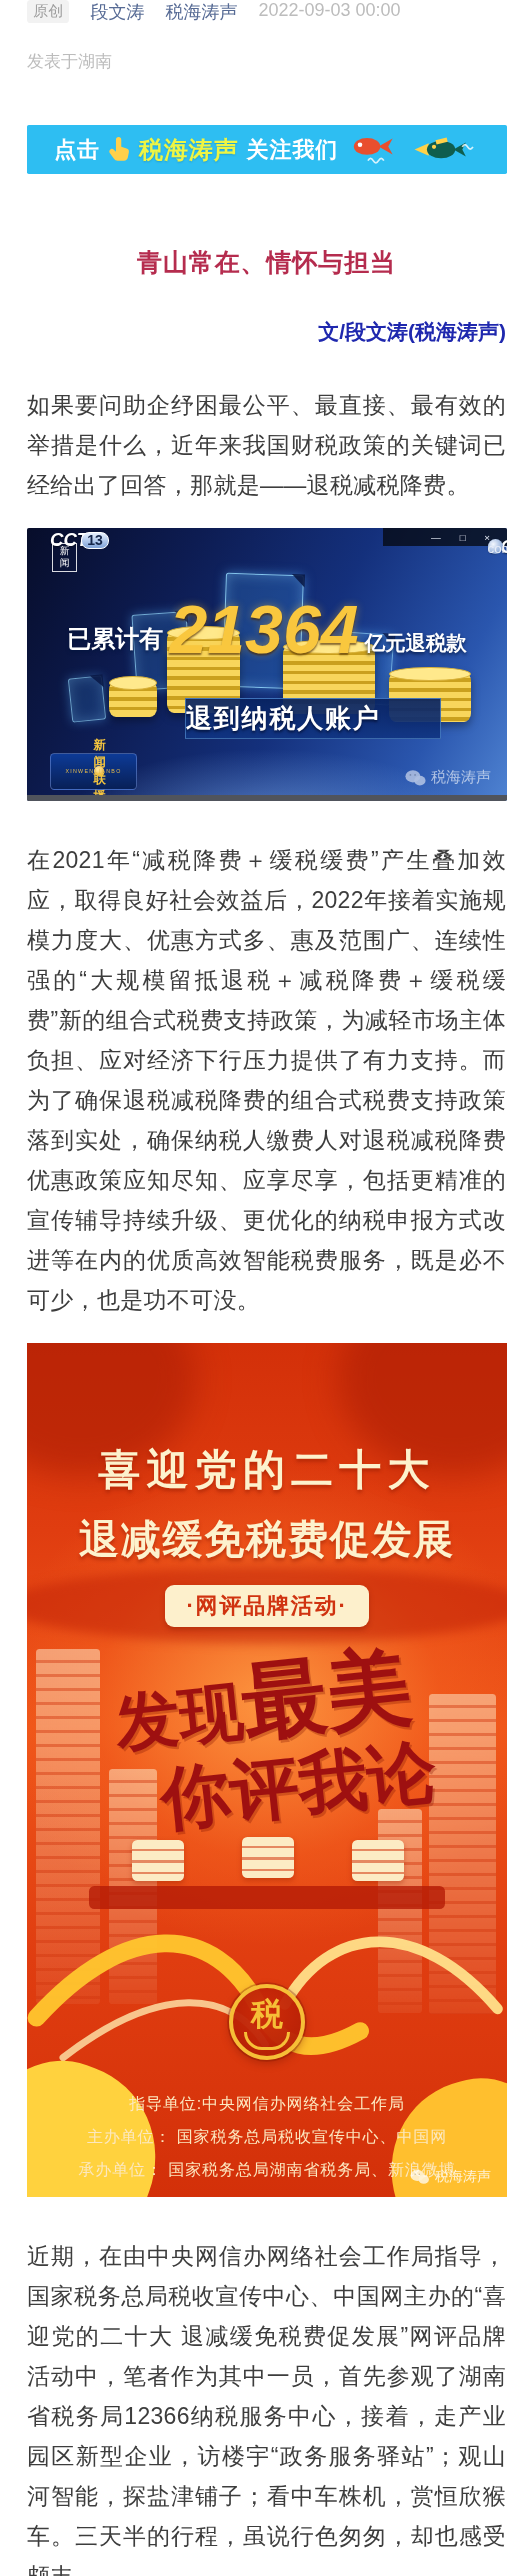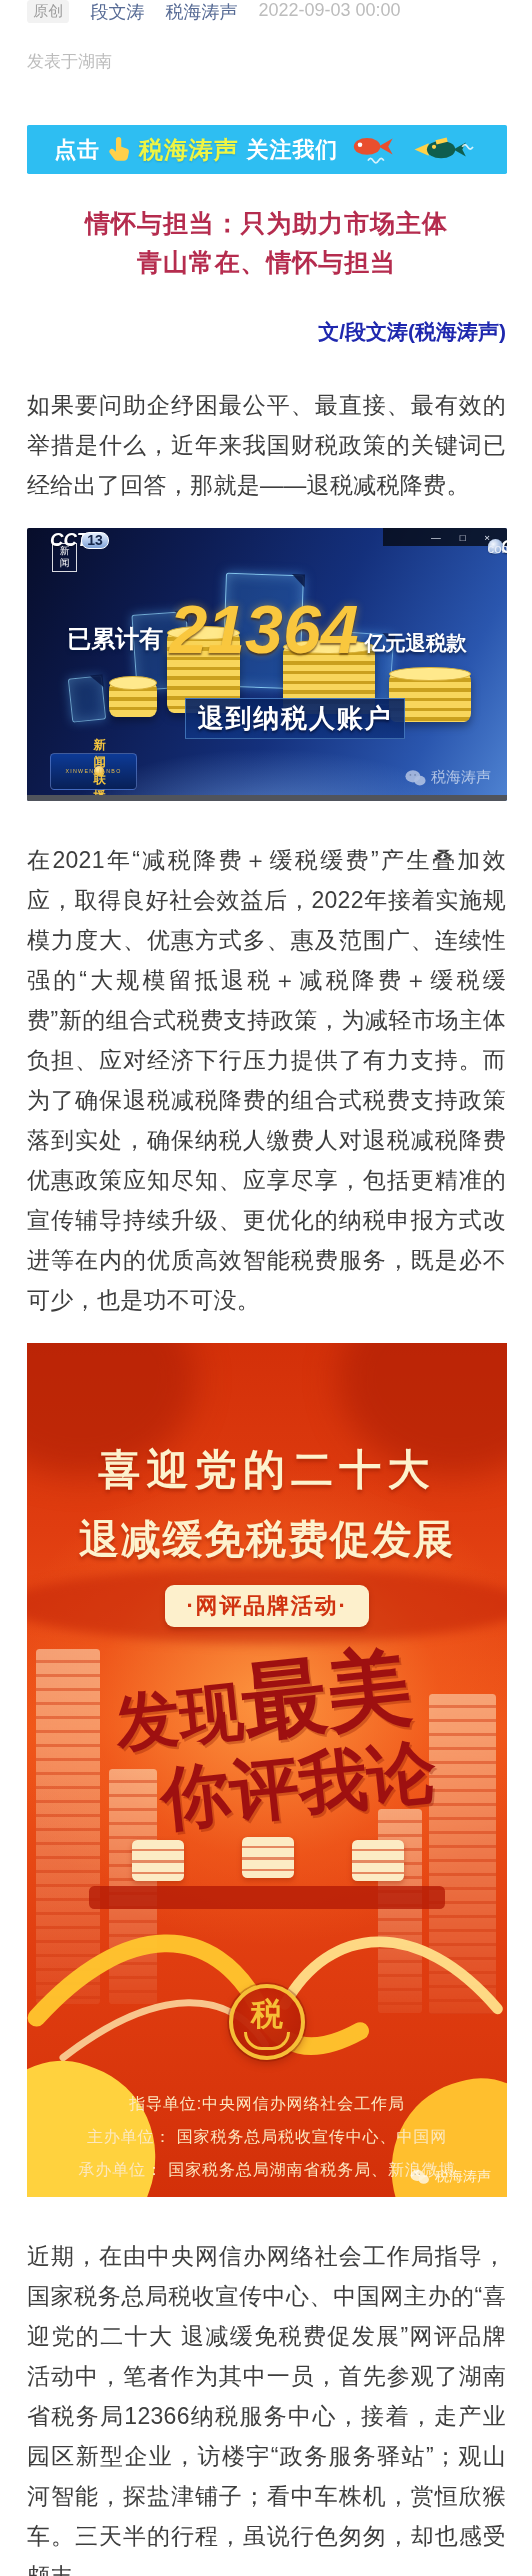--- a/index.html
+++ b/index.html
@@ -94,23 +94,23 @@
   .coin3 { left:362px; top:144px; width:82px; height:50px; }
   .coin4 { left:82px;  top:153px; width:48px; height:36px; }
 
   .cc-headline { left:0; right:0; top:67px; display:flex; justify-content:center;
     align-items:flex-end; gap:6.2px; z-index:3; }
   .hl-pre { color:#fff; font-weight:700; font-size:24px; text-shadow:0 1.8px 3.6px rgba(0,20,60,.8); padding-bottom:8px; }
   .hl-num { color:#f9c73e; font-weight:700; font-style:italic; font-size:68px; line-height:1;
     text-shadow:0 1.8px 1.8px rgba(60,30,0,.6),0 0 9px rgba(255,200,60,.4); }
   .hl-suf { color:#fff; font-weight:700; font-size:20.4px; text-shadow:0 1.8px 3.6px rgba(0,20,60,.8); padding-bottom:6.2px; }
 
-  .cc-strap { left:158px; top:170px; width:220px; height:41px; z-index:3;
+  .cc-strap { left:158px; top:170px; width:256px; height:41px; z-index:3;
     background:linear-gradient(180deg,rgba(8,34,96,.92),rgba(16,52,130,.92));
-    border:0.9px solid rgba(120,190,255,.45); display:flex; align-items:center; justify-content:center; }
+    border:0.9px solid rgba(120,190,255,.45); display:flex; align-items:center; }
   .cc-strap span { color:#fff; font-weight:700; font-size:26px; letter-spacing:1.8px;
     text-shadow:0 1.8px 2.7px rgba(0,10,40,.7); }
 
   .cc-program { left:23px; bottom:11.5px; width:87px; height:37px; z-index:4;
     background:linear-gradient(180deg,#0d3a96,#082057); border-radius:4.4px;
     border:0.9px solid rgba(150,180,255,.4); display:flex; flex-direction:column;
     align-items:center; justify-content:center; }
   .cc-prog-row { display:flex; align-items:center; gap:2.7px; }
   .cc-prog-globe { width:10.7px; height:10.7px; border-radius:50%;
     background:radial-gradient(circle at 40% 35%,#ffe9a0,#e3a92f); }
@@ -220,21 +220,21 @@
       <path d="M4 15 L20 8 V22 Z" fill="#ffd24a"></path>
       <ellipse cx="34" cy="15" rx="16" ry="10" fill="#0f5e4e"></ellipse>
       <path d="M48 15 L62 7 L58 15 L62 23 Z" fill="#0f5e4e"></path>
       <rect x="28" y="3" width="13" height="5" fill="#ffd24a" transform="rotate(-14 34 5)"></rect>
       <circle cx="26" cy="12" r="2.4" fill="#ffd24a"></circle>
       <path d="M58 12 q3 -5 6 0 t6 0" stroke="rgba(255,255,255,.8)" fill="none" stroke-width="2"></path>
     </svg>
   </div>
 
   <h2 class="subtitle">
-    <span>情怀与担当：只为助力市场主体</span><br>
+    <br>
     <span>青山常在、情怀与担当</span>
   </h2>
   <div class="byline">文/段文涛(税海涛声)</div>
 
   <p class="body-p">如果要问助企纾困最公平、最直接、最有效的举措是什么，近年来我国财税政策的关键词已经给出了回答，那就是——退税减税降费。</p>
 
   <figure class="cctv">
     <div class="cc-titlebar">
       <span class="cc-win">— □ ×</span>
     </div>

